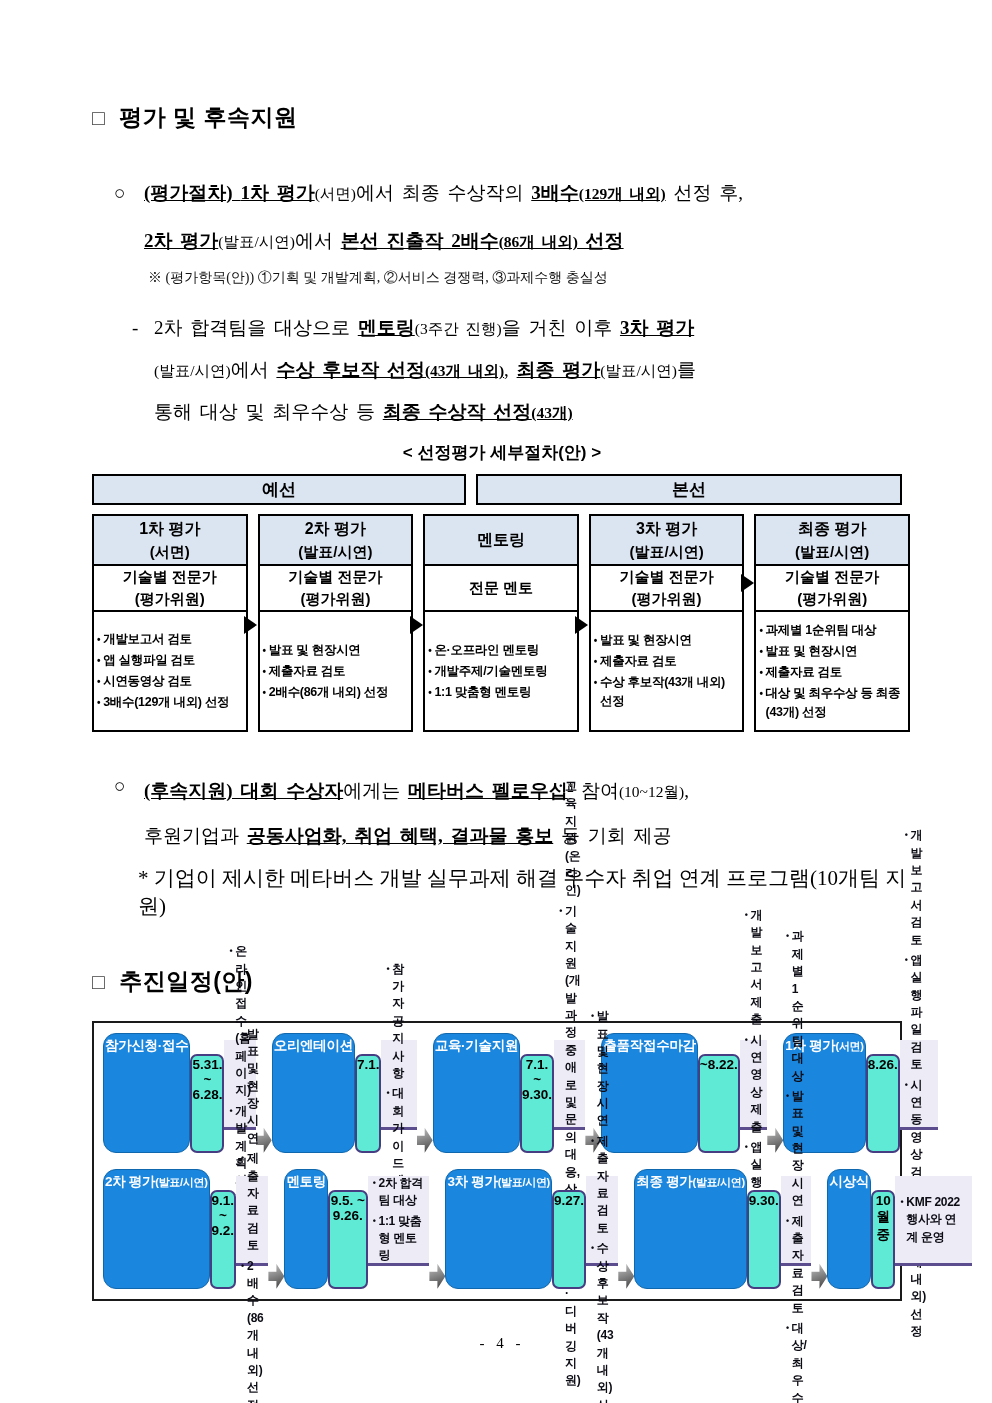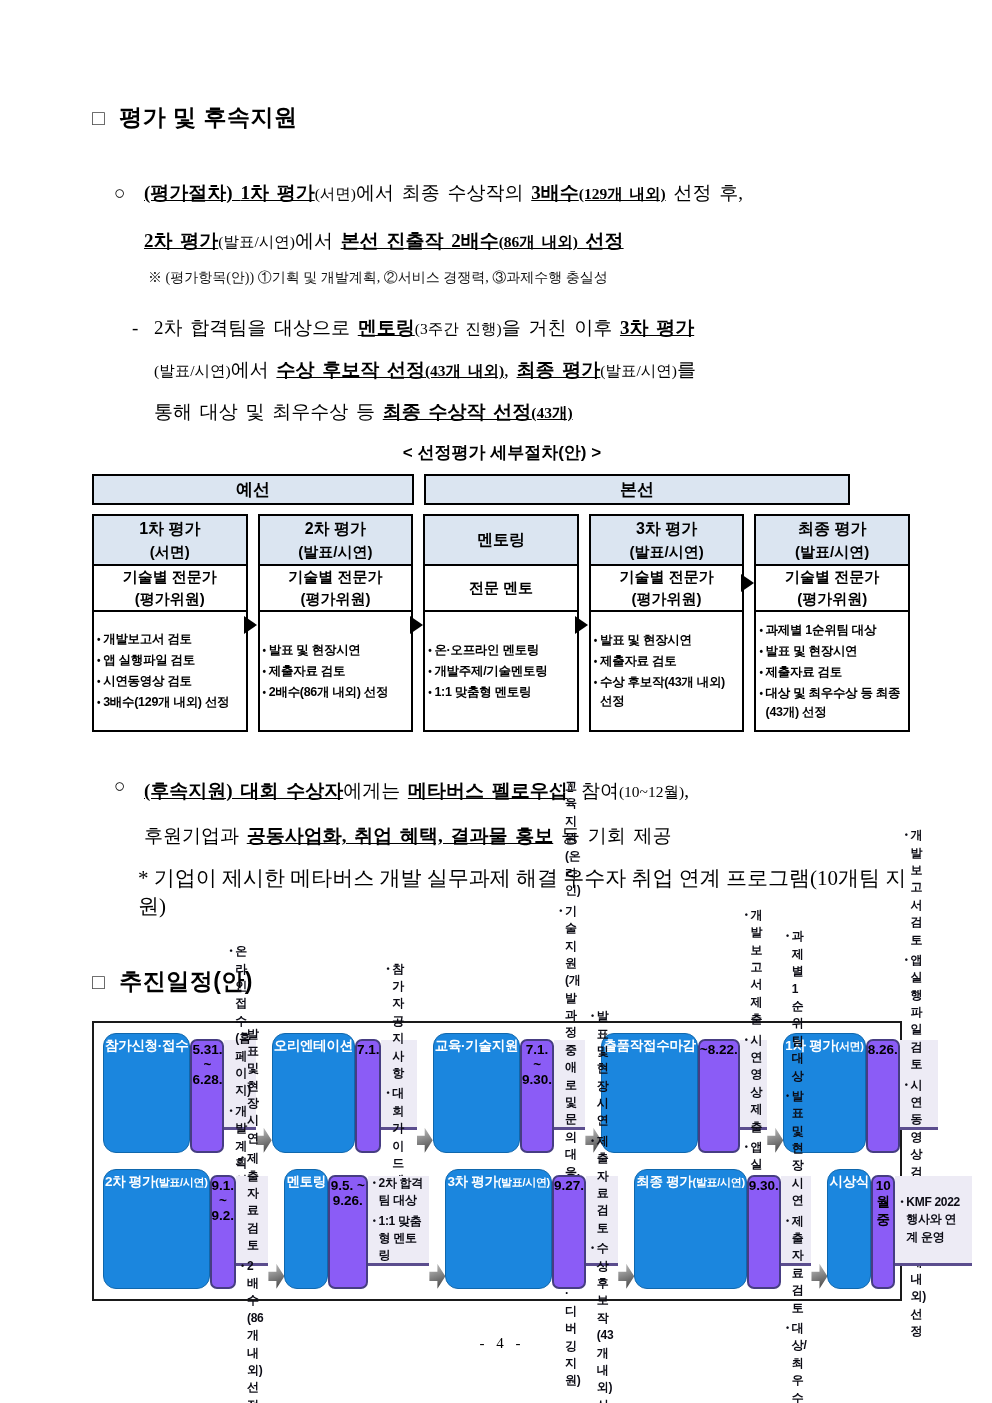--- a/index.html
+++ b/index.html
@@ -34,21 +34,21 @@
   
   .caption{margin-top:8px;text-align:center;font-family:"Liberation Sans","DejaVu Sans",sans-serif;
            font-weight:bold;font-size:17px;}
 
   
   .sel-table{position:relative;margin-top:10px;width:818px;
              font-family:"Liberation Sans","DejaVu Sans",sans-serif;}
   .group-row{display:flex;gap:10px;margin-bottom:9px;}
   .group{border:2.5px solid #000;background:var(--tbl-blue);text-align:center;
          font-weight:bold;font-size:17px;padding:2px 0;}
-  .group.g1{width:322px;}
+  .group.g1{width:374px;}
   .group.g2{width:426px;}
   .cols-row{display:flex;gap:10px;}
   .col{flex:1 1 0;border:2.5px solid #000;background:#fff;}
   .col-head{background:var(--tbl-blue);border-bottom:2px solid #000;min-height:50px;
             display:flex;flex-direction:column;justify-content:center;text-align:center;
             font-weight:bold;font-size:16px;line-height:1.4;}
   .col-head .paren{font-size:15px;}
   .col-head .paren:empty{display:none;}
   .col-role{border-bottom:2px solid #000;min-height:46px;display:flex;flex-direction:column;
             justify-content:center;text-align:center;font-size:15px;font-weight:600;line-height:1.45;}
@@ -66,21 +66,21 @@
   .schedule{margin-top:24px;width:810px;border:2px solid #1a1a1a;padding:10px 9px;background:#fff;
             font-family:"Liberation Sans","DejaVu Sans",sans-serif;}
   .sch-row{display:flex;justify-content:space-between;position:relative;}
   .sch-row.first{margin-bottom:16px;}
   .card{flex:0 0 145px;display:flex;flex-direction:row;}
   .card-title{background:var(--pill-blue);border:1px solid var(--pill-edge);color:#fff;
               border-radius:13px;text-align:center;font-weight:bold;font-size:13.5px;
               padding:3px 1px;letter-spacing:-0.3px;white-space:nowrap;}
   .card-title .paren{font-size:11px;}
   .card-title .paren:empty{display:none;}
-  .card-date{margin-top:6px;background:#8b5cf6;border:2px solid var(--date-edge);border-radius:7px;
+  .card-date{margin-top:21px;background:#5eead4;border:2px solid var(--date-edge);border-radius:7px;
              text-align:center;font-size:13.5px;font-weight:600;padding:1px 0;letter-spacing:0;}
   .card-body{margin-top:7px;background:var(--body-lav);border-bottom:3px solid var(--underline);
              height:90px;padding:4px 5px;display:flex;flex-direction:column;justify-content:center;gap:3px;}
   .sli{display:flex;gap:3px;font-size:12px;font-weight:bold;line-height:1.45;letter-spacing:-0.3px;color:#0b0b14;}
   .sli .bullet{flex:0 0 auto;font-size:9px;line-height:1.9;}
   .sch-arrow{flex:0 0 16px;height:26px;margin-top:94px;
              background:linear-gradient(160deg,#c9c9c9 0%,#8a8a8a 45%,#3c3c3c 100%);
              clip-path:polygon(0 32%,50% 32%,50% 2%,100% 50%,50% 98%,50% 68%,0 68%);}
 
   

